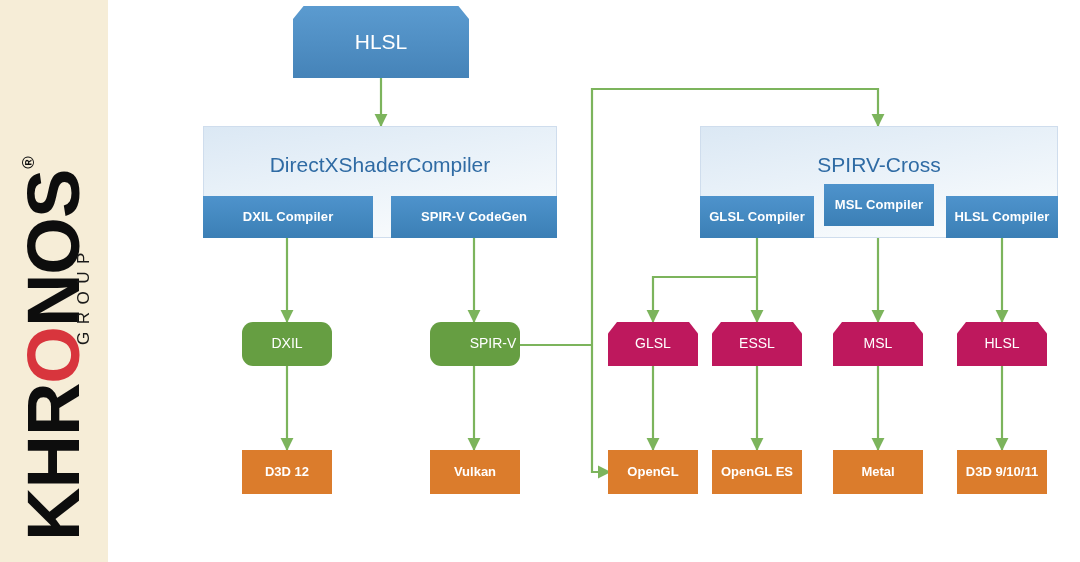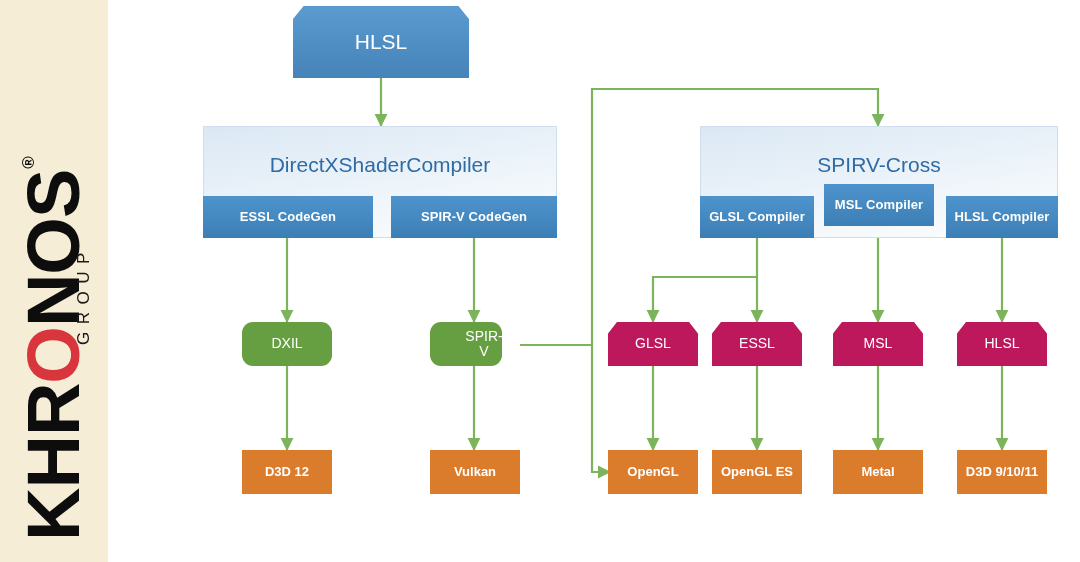--- a/index.html
+++ b/index.html
@@ -214,21 +214,21 @@
     </svg>
 
     <div class="node node-source" style="left:293px; top:6px; width:176px; height:72px;">
       <span>HLSL</span>
     </div>
 
     <div class="node node-container" style="left:203px; top:126px; width:354px; height:112px;">
       <span class="container-title">DirectXShaderCompiler</span>
     </div>
     <div class="node node-module" style="left:203px; top:196px; width:170px; height:42px;">
-      <span>ESSL CodeGen</span>
+      <span>DXIL Compiler</span>
     </div>
     <div class="node node-module" style="left:391px; top:196px; width:166px; height:42px;">
       <span>SPIR-V CodeGen</span>
     </div>
 
     <div class="node node-container" style="left:700px; top:126px; width:358px; height:112px;">
       <span class="container-title">SPIRV-Cross</span>
     </div>
     <div class="node node-module" style="left:700px; top:196px; width:114px; height:42px;">
       <span>GLSL Compiler</span>
@@ -236,21 +236,21 @@
     <div class="node node-module" style="left:824px; top:184px; width:110px; height:42px;">
       <span>MSL Compiler</span>
     </div>
     <div class="node node-module" style="left:946px; top:196px; width:112px; height:42px;">
       <span>HLSL Compiler</span>
     </div>
 
     <div class="node node-ir" style="left:242px; top:322px; width:90px; height:44px;">
       <span>DXIL</span>
     </div>
-    <div class="node node-ir" style="left:430px; top:322px; width:72px; height:44px;padding-left:36px;">
+    <div class="node node-ir" style="left:430px; top:322px; width:90px; height:44px;padding-left:36px;">
       <span>SPIR-V</span>
     </div>
     <div class="node node-ir-pent" style="left:608px; top:322px; width:90px; height:44px;">
       <span>GLSL</span>
     </div>
     <div class="node node-ir-pent" style="left:712px; top:322px; width:90px; height:44px;">
       <span>ESSL</span>
     </div>
     <div class="node node-ir-pent" style="left:833px; top:322px; width:90px; height:44px;">
       <span>MSL</span>

